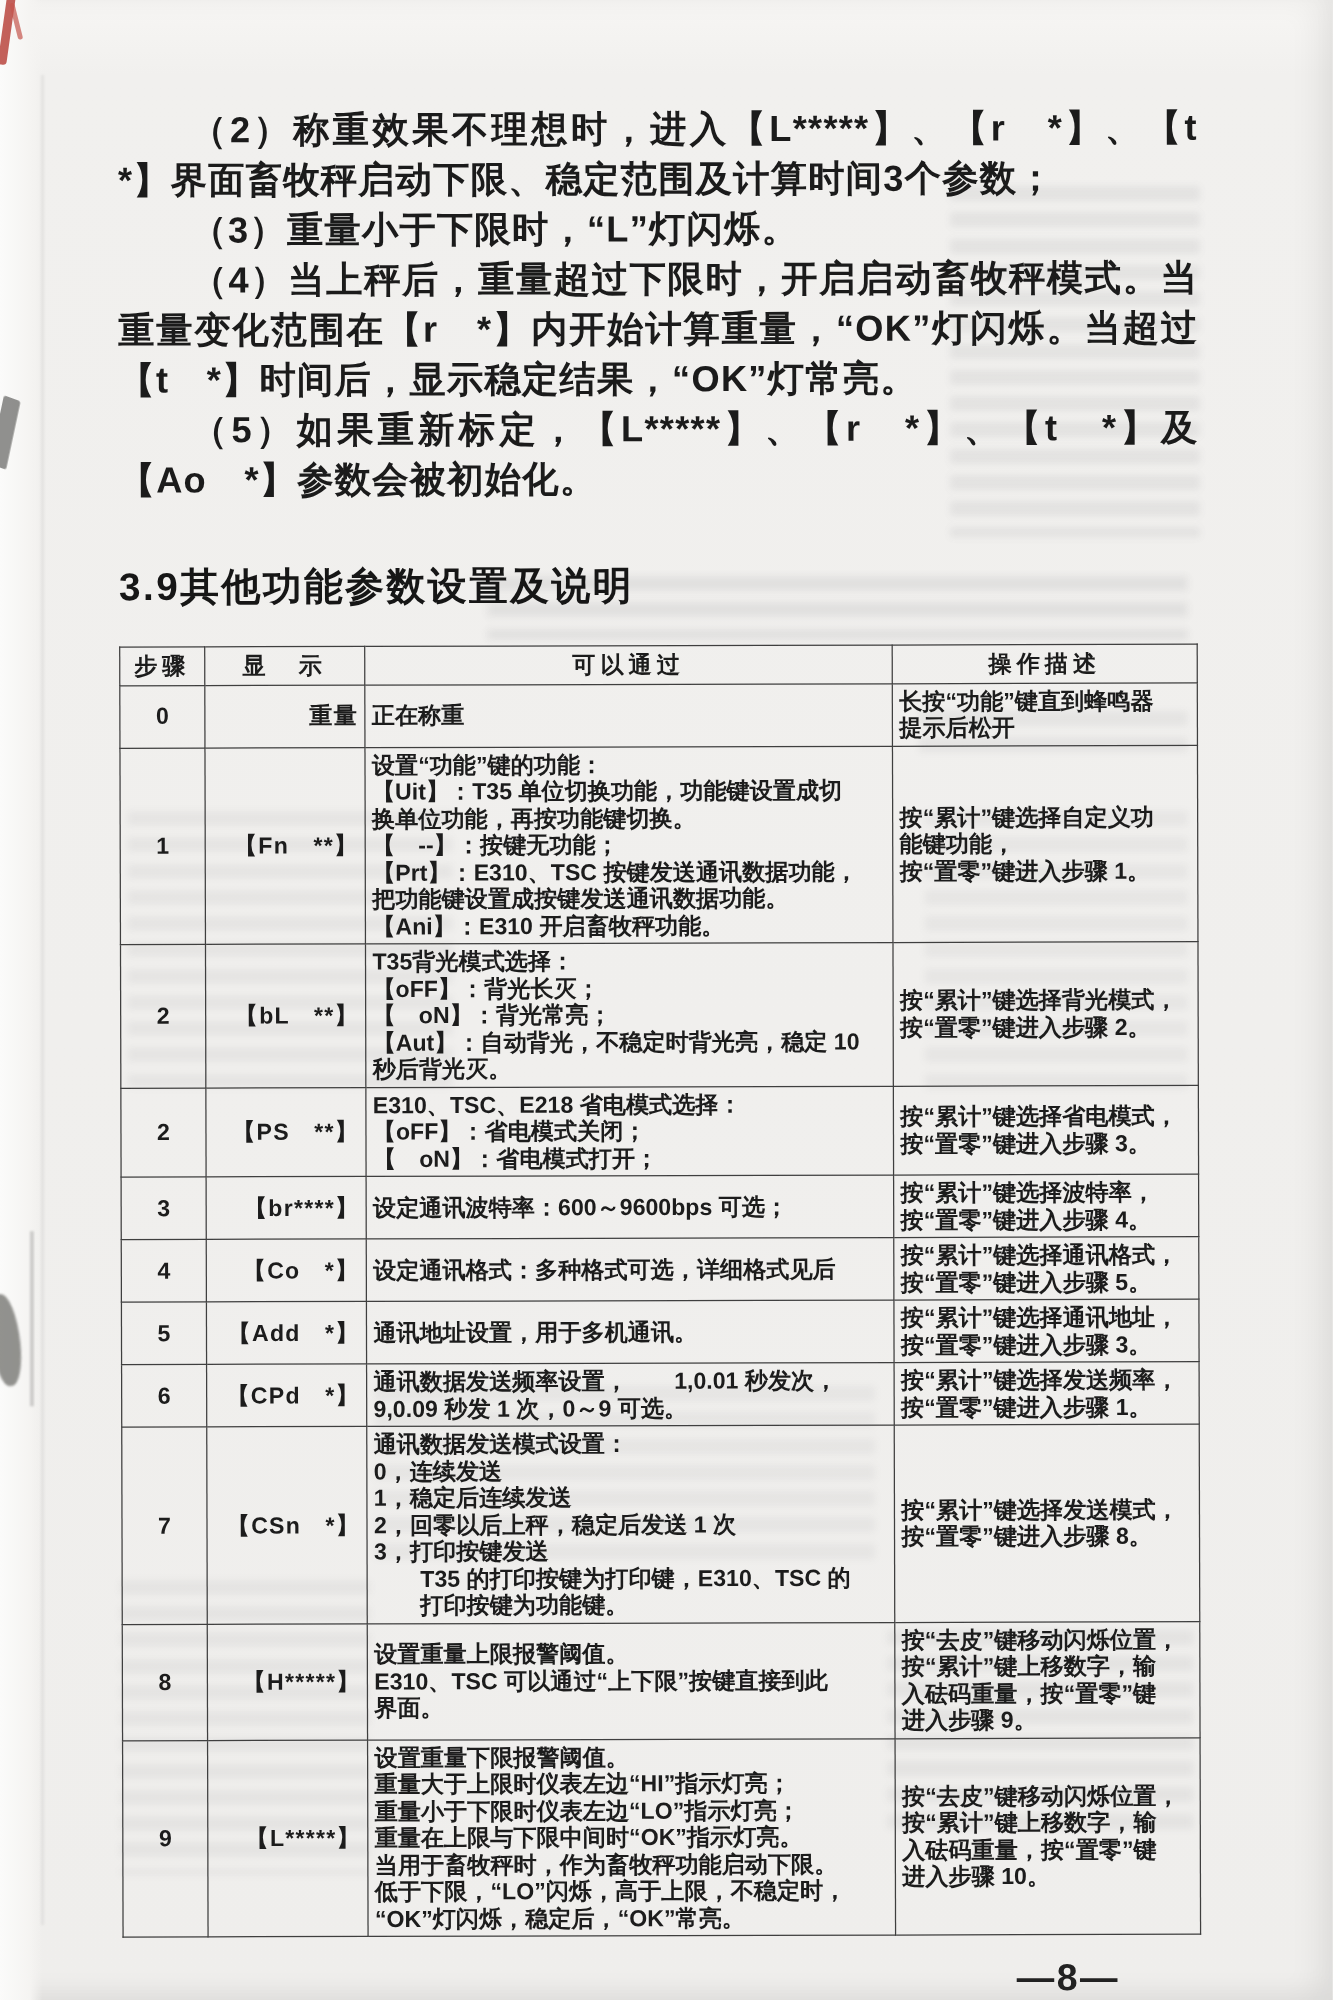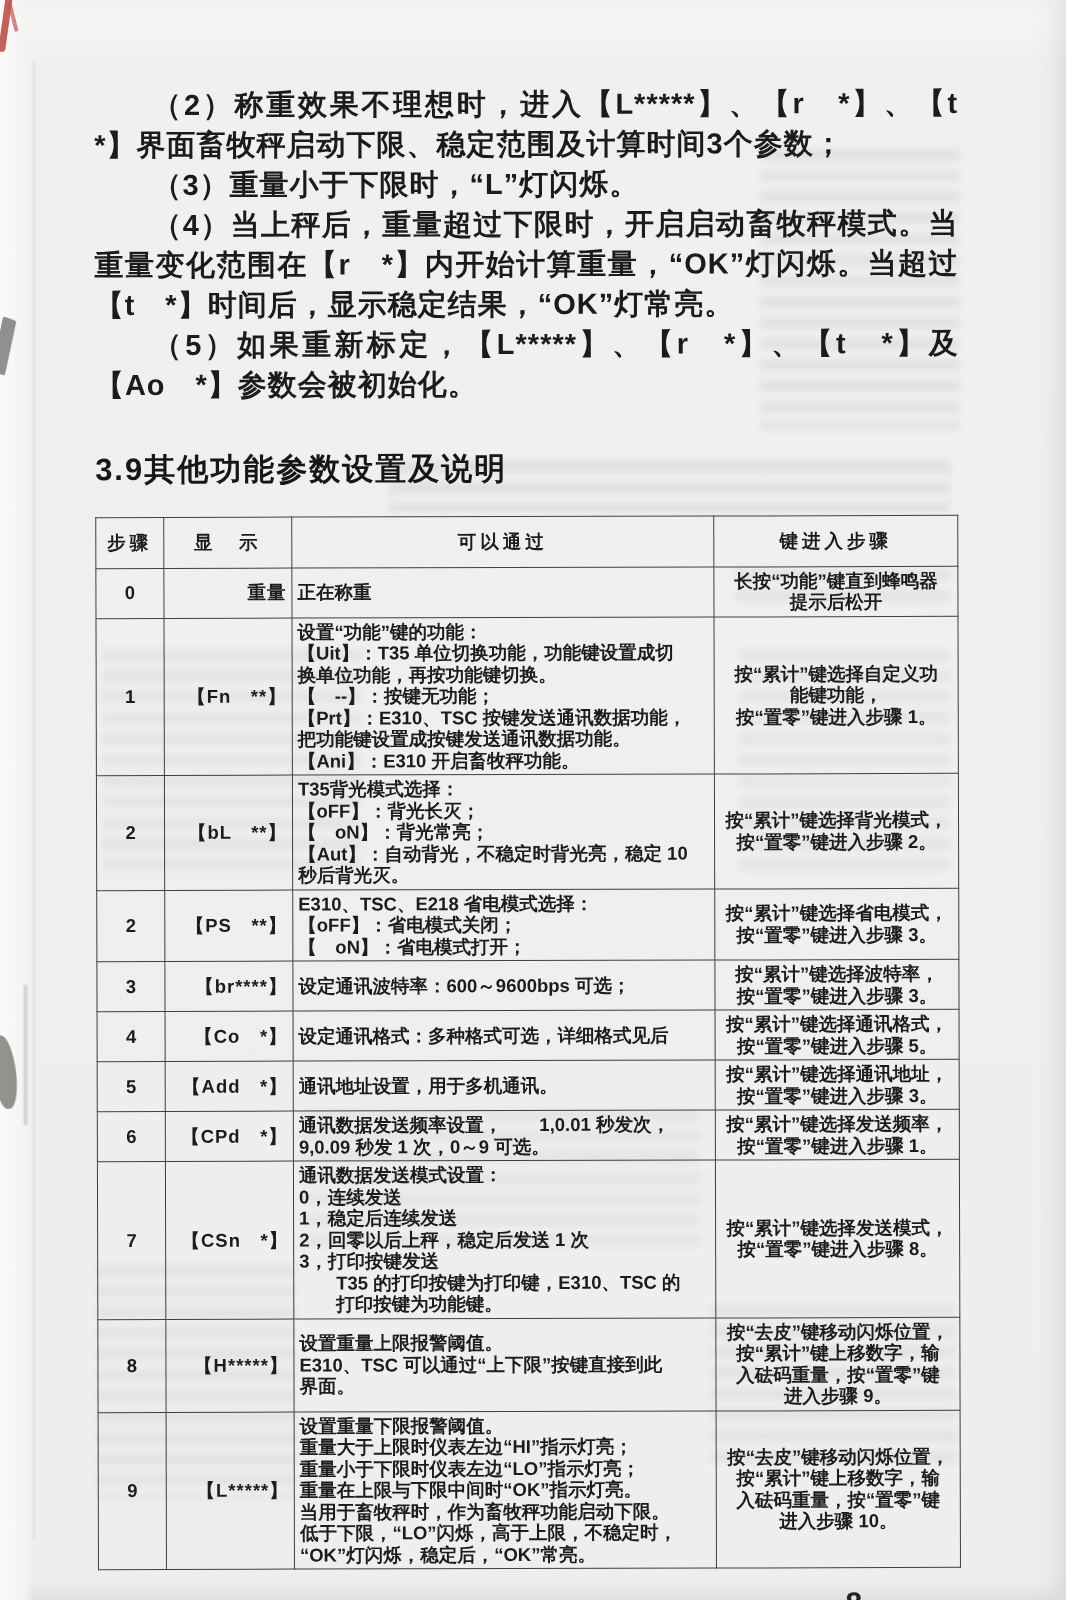--- a/index.html
+++ b/index.html
@@ -75,25 +75,25 @@
   table.func-table{
     border-collapse:collapse;width:862px;table-layout:fixed;
     background:rgba(255,255,255,0.0);
   }
   .func-table th,.func-table td{
     border:1.6px solid #3f3f3f;
     font-size:18.5px;line-height:21.5px;font-weight:600;color:#1c1c1c;
     padding:3px 5px;vertical-align:middle;
     white-space:pre-line;overflow:hidden;
   }
-  .func-table th{font-weight:700;text-align:center;padding:14px 2px;letter-spacing:4px;}
+  .func-table th{font-weight:700;text-align:center;padding:4px 2px;letter-spacing:4px;}
   td.c-step{text-align:center;}
   td.c-disp{text-align:right;letter-spacing:1px;}
   td.c-func{text-align:left;}
-  td.c-op{text-align:center;}
+  td.c-op{text-align:left;}
   .pageno{
     margin-top:18px;padding-right:66px;
     text-align:right;font-size:30px;font-weight:700;color:#222;
     letter-spacing:2px;
   }
 </style>
 </head>
 <body>
 
 <div class="page">
@@ -131,21 +131,21 @@
         <col style="width:68px">
           <col style="width:128px">
           <col style="width:422px">
           <col style="width:244px">
       </colgroup>
       <thead>
         <tr>
           <th>步骤</th>
           <th>显　示</th>
           <th>可以通过</th>
-          <th>键进入步骤</th>
+          <th>操作描述</th>
         </tr>
       </thead>
       <tbody>
         <tr>
           <td class="c-step">0</td>
           <td class="c-disp">重量</td>
           <td class="c-func">正在称重</td>
           <td class="c-op">长按“功能”键直到蜂鸣器
 提示后松开</td>
         </tr>
@@ -181,21 +181,21 @@
 【oFF】：省电模式关闭；
 【　oN】：省电模式打开；</td>
           <td class="c-op">按“累计”键选择省电模式，
 按“置零”键进入步骤 3。</td>
         </tr>
         <tr>
           <td class="c-step">3</td>
           <td class="c-disp">【br****】</td>
           <td class="c-func">设定通讯波特率：600～9600bps 可选；</td>
           <td class="c-op">按“累计”键选择波特率，
-按“置零”键进入步骤 3。</td>
+按“置零”键进入步骤 4。</td>
         </tr>
         <tr>
           <td class="c-step">4</td>
           <td class="c-disp">【Co　*】</td>
           <td class="c-func">设定通讯格式：多种格式可选，详细格式见后</td>
           <td class="c-op">按“累计”键选择通讯格式，
 按“置零”键进入步骤 5。</td>
         </tr>
         <tr>
           <td class="c-step">5</td>

